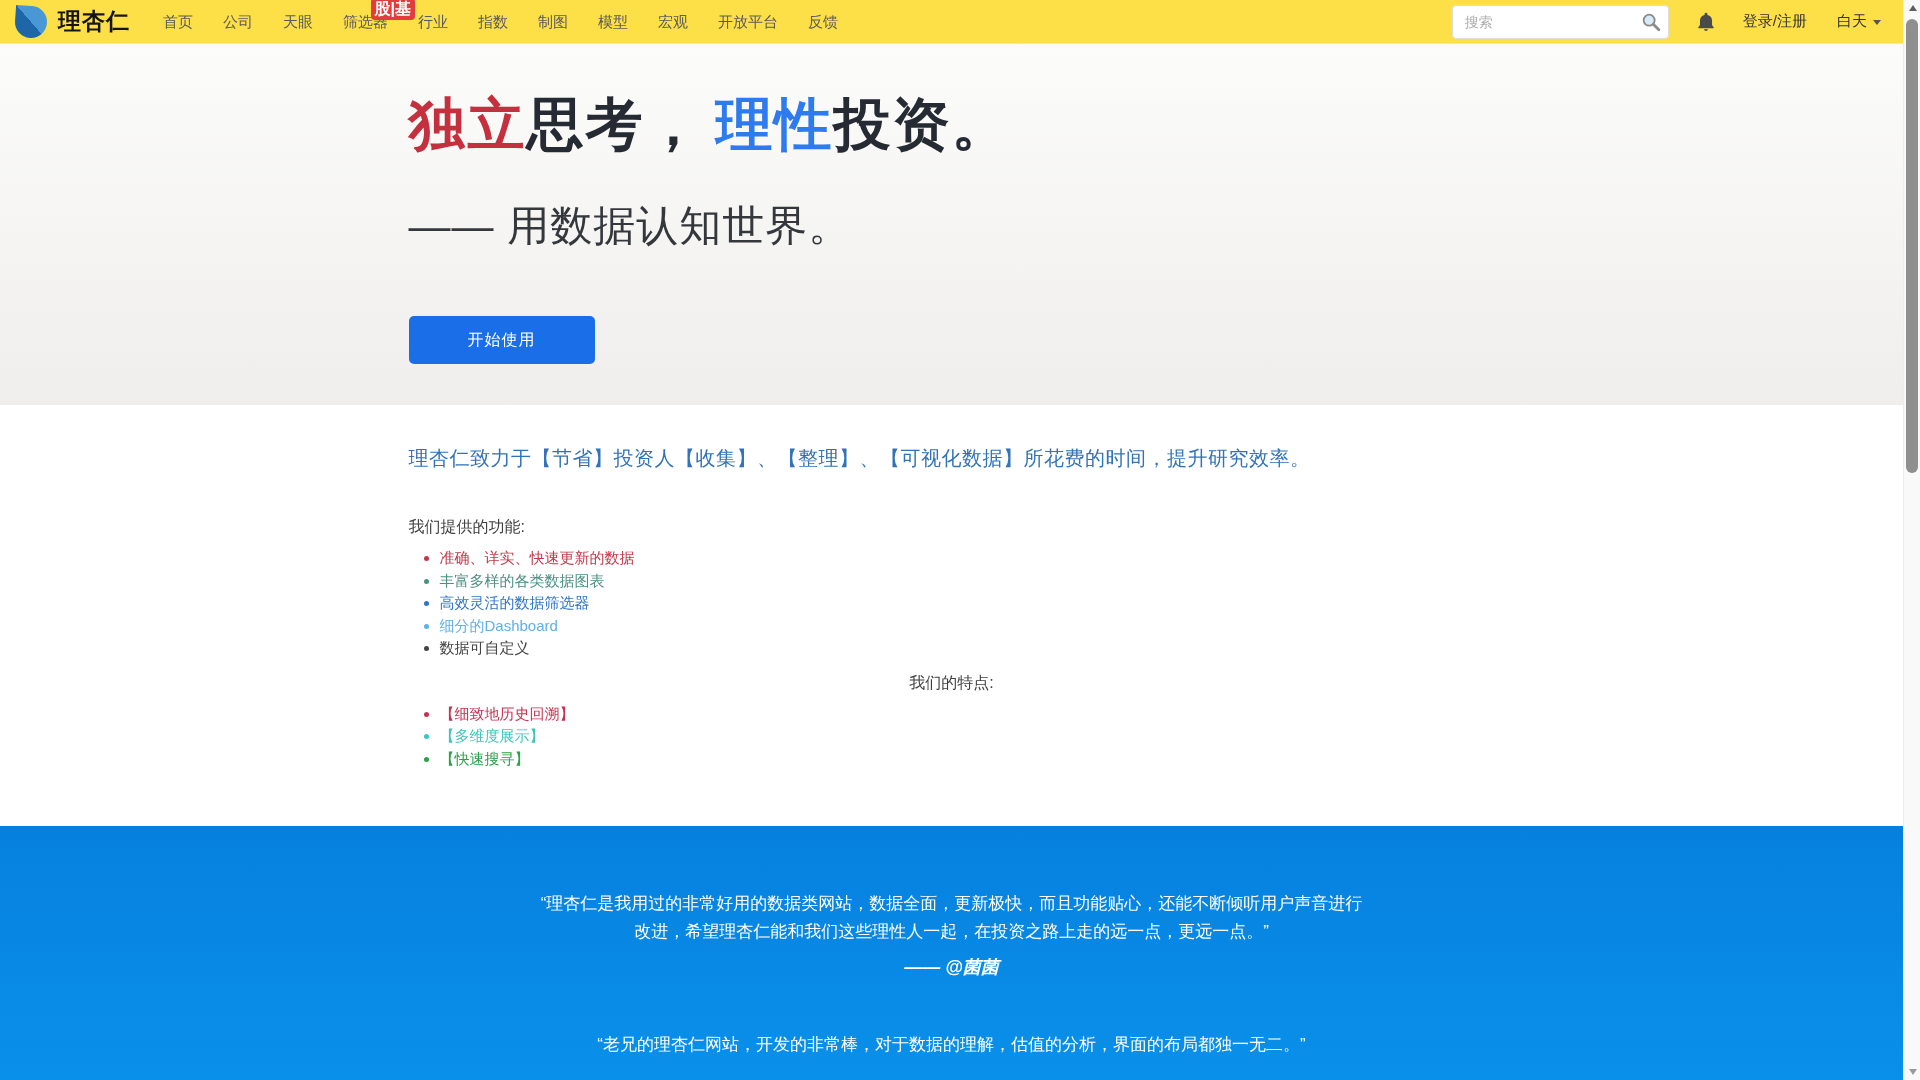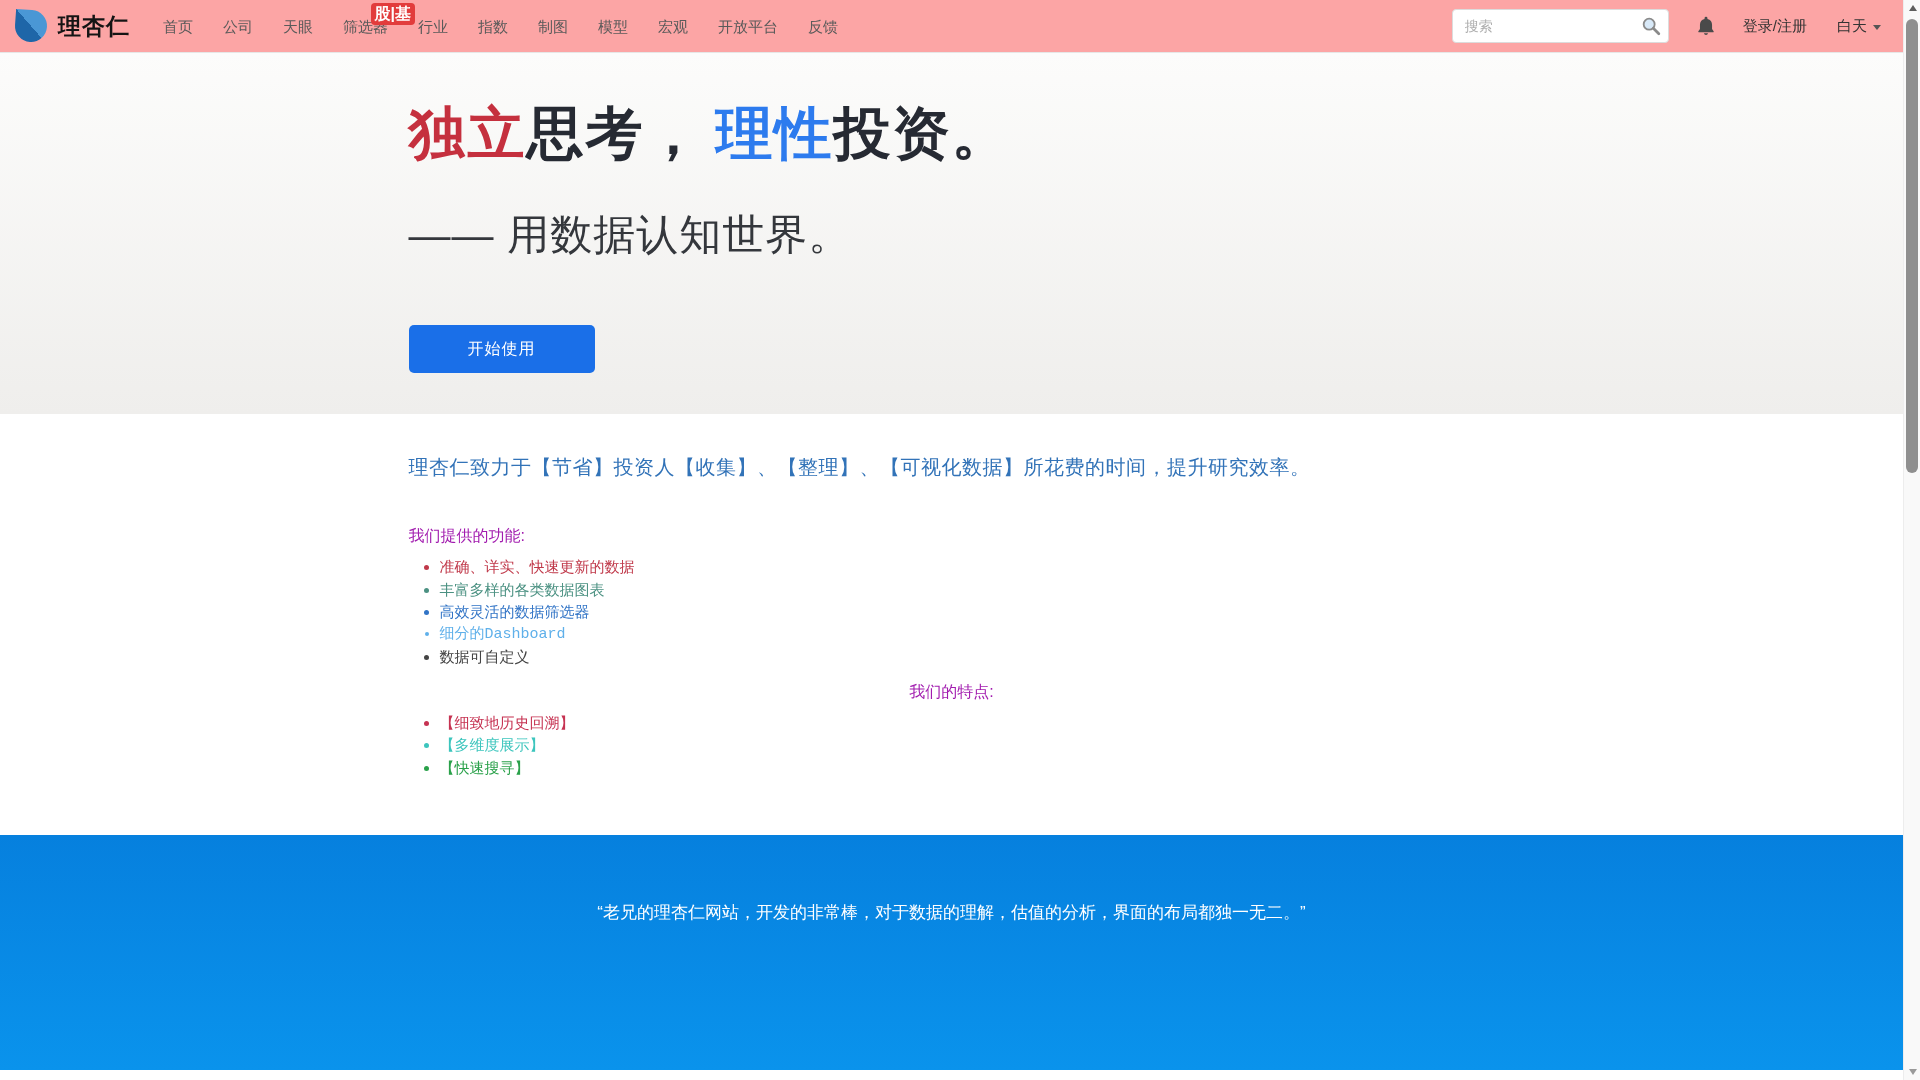--- a/index.html
+++ b/index.html
@@ -7,21 +7,21 @@
   body {
     width:1920px; height:1080px; overflow:hidden; position:relative;
     font-family:"Liberation Sans","DejaVu Sans",sans-serif;
     background:#fff; color:#333;
   }
   .page { width:1903px; }
   .container { width:1086px; margin:0 auto; }
 
   
   .nav {
-    height:53px; background:#fca5a5; border-bottom:1px solid #e7e7e7;
+    height:44px; background:#fde047; border-bottom:1px solid #e7e7e7;
     display:flex; align-items:center; justify-content:space-between;
     padding:0 10px 0 15px; position:relative; z-index:3;
   }
   .nav-left { display:flex; align-items:center; height:100%; }
   .brand { display:flex; align-items:center; gap:11px; margin-right:18px; cursor:pointer; }
   .leaf {
     width:32px; height:32px; border-radius:0 50% 50% 50%;
     background:linear-gradient(45deg, var(--logo-dark,#1e66a8) 50%, var(--logo-light,#4a97d5) 50%);
     transform:rotate(4deg);
   }
@@ -62,21 +62,21 @@
   .hero-sub { margin-top:40px; font-size:42px; color:#34373c; letter-spacing:1px; }
   .cta {
     margin-top:62px; width:186px; height:48px;
     background:var(--accent-blue,#1a6fe8); color:#fff; font-size:16px;
     border:none; border-radius:5px; cursor:pointer; font-family:inherit; letter-spacing:1px;
   }
 
   
   .intro { background:#fff; padding:40px 0 56px; }
   .lead { margin:0; font-size:20px; color:var(--lead-blue,#3273b8); letter-spacing:0.5px; }
-  .list-heading { margin:45px 0 9px; font-size:16px; color:#a21caf; }
+  .list-heading { margin:45px 0 9px; font-size:16px; color:#404040; }
   .list-heading.second { margin-top:13px;text-align:center; }
   .intro ul { margin:0; padding-left:31px; }
   .intro li { font-size:15px; line-height:22.5px; color:#444; }
 
   
   .quotes {
     background:linear-gradient(180deg, var(--footer-blue-top,#0680de) 0%, var(--footer-blue-bottom,#0a93ec) 100%);
     color:#fff; text-align:center; padding:64px 0 60px; min-height:235px;
   }
   .quotes blockquote { margin:0 auto; max-width:822px; font-size:17px; line-height:28px; }
@@ -179,37 +179,41 @@
       <p class="lead">理杏仁致力于【节省】投资人【收集】、【整理】、【可视化数据】所花费的时间，提升研究效率。</p>
       <p class="list-heading">我们提供的功能:</p>
       <ul>
 
           <li style="color: rgb(192, 57, 74);">准确、详实、快速更新的数据</li>
 
           <li style="color: rgb(75, 145, 130);">丰富多样的各类数据图表</li>
 
           <li style="color: rgb(49, 116, 198);">高效灵活的数据筛选器</li>
 
-          <li style="color: rgb(95, 176, 234); font-family: Liberation Mono, monospace;">细分的Dashboard</li>
+          <li style="color: rgb(95, 176, 234);">细分的Dashboard</li>
 
           <li style="color: rgb(68, 68, 68);">数据可自定义</li>
         </ul>
       <p class="list-heading second">我们的特点:</p>
       <ul>
 
           <li style="color: rgb(198, 51, 82);">【细致地历史回溯】</li>
 
           <li style="color: rgb(60, 197, 189);">【多维度展示】</li>
 
           <li style="color: rgb(42, 161, 74);">【快速搜寻】</li>
         </ul>
     </div>
   </section>
 
   <section class="quotes">
+    <blockquote>
+      <p style="margin:0">“理杏仁是我用过的非常好用的数据类网站，数据全面，更新极快，而且功能贴心，还能不断倾听用户声音进行改进，希望理杏仁能和我们这些理性人一起，在投资之路上走的远一点，更远一点。”</p>
+      <p class="attribution">—— @菌菌</p>
+    </blockquote>
     <blockquote>
       <p style="margin:0">“老兄的理杏仁网站，开发的非常棒，对于数据的理解，估值的分析，界面的布局都独一无二。”</p>
     </blockquote>
   </section>
 
 </div>
 
 <div class="scrollbar">
   <div class="sb-arrow-up"></div>
   <div class="sb-thumb"></div>

